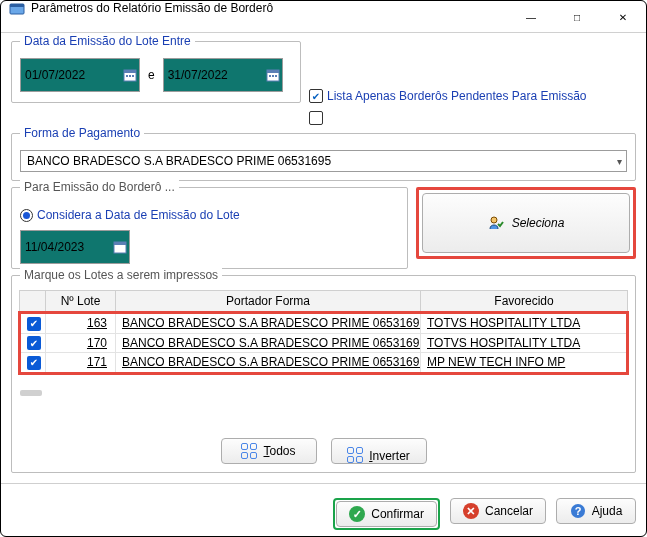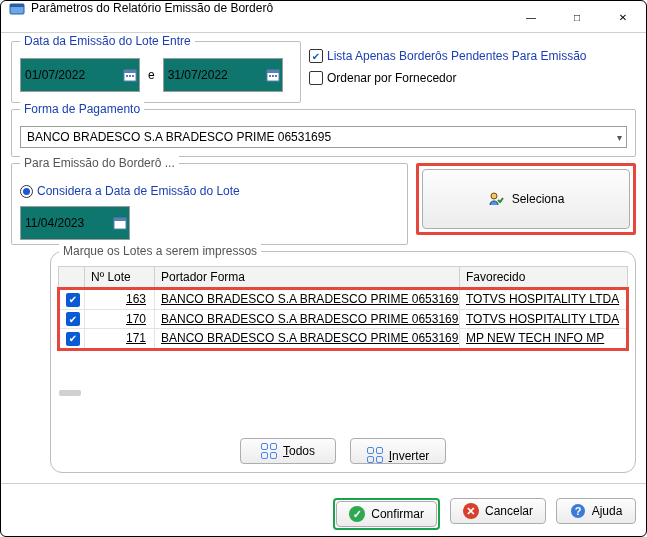--- a/index.html
+++ b/index.html
@@ -74,21 +74,21 @@
     display:inline-flex; align-items:center;
     border:1px solid #9c9c9c;
     height:34px; padding:0 2px 0 4px;
     background:#0f766e;
     width:120px;
     justify-content:space-between;
   }
   .dateinput span.val { font-size:12px; }
   .cal-icon { width:14px; height:14px; }
 
-  .checkbox-line { display:flex; align-items:center; gap:4px; height:18px;}
+  .checkbox-line { display:flex; align-items:center; gap:4px; height:18px;margin-top:40px;}
   .cb {
     width:14px; height:14px; border:1px solid #333; border-radius:2px;
     display:inline-flex; align-items:center; justify-content:center;
     font-size:10px; color:#0560c0; background:#fff;
   }
   .cb.checked::after { content:"✔"; }
 
   .radio {
     width:13px; height:13px; border:1px solid #333; border-radius:50%;
     display:inline-flex; align-items:center; justify-content:center;
@@ -109,33 +109,33 @@
     border:1px solid #adadad; border-radius:4px;
     background:linear-gradient(#fdfdfd,#ececec);
     display:inline-flex; align-items:center; justify-content:center;
     gap:6px; padding:0 12px; font-size:12px;
   }
   .btn .underline { text-decoration: underline; }
   .btn.big { height:60px; width:208px; font-size:12px; gap:8px;}
 
   
   .table-wrap {
-    border:1px solid #bdbdbd; border-radius:12px;
+    border:1px solid #bdbdbd; border-radius:2px;
     padding: 14px 6px 6px 6px; position:relative;
-    flex:1; display:flex; flex-direction:column;margin-left:39px;
+    flex:1; display:flex; flex-direction:column;
   }
   .table-wrap > .legend {
     position:absolute; top:-8px; left:8px; background:#fff; padding:0 4px; color:#555;
   }
   .grid-area { flex:1; border:0; }
   table { border-collapse: collapse; width:100%; table-layout:fixed;}
   thead th {
     background: #f3f3f3;
     border:1px solid #cfcfcf;
-    font-weight:400; text-align:left;
+    font-weight:400; text-align:center;
     padding:3px 6px; font-size:12px;
     white-space:nowrap; overflow:hidden;
   }
   tbody td {
     border:1px solid #e3e3e3;
     padding:2px 6px; font-size:12px;
     white-space:nowrap; overflow:hidden;
   }
   .col-chk { width:26px; text-align:center;}
   .col-lote { width:70px; text-align:right; padding-right:8px;}
@@ -225,21 +225,20 @@
         </div>
       </div>
 
       <div style="flex:1; padding-top:6px;">
         <div class="checkbox-line">
           <span class="cb checked"></span>
           <span style="color:#1a3fb3;">Lista Apenas Borderôs Pendentes Para Emissão</span>
         </div>
         <div class="checkbox-line" style="margin-top:4px;">
           <span class="cb"></span>
-          <span>Ordenar por Fornecedor</span>
         </div>
       </div>
     </div>
 
     <div class="group hl-red" style="padding-bottom:8px;">
       <div class="legend">Forma de Pagamento</div>
       <div class="select">
         <span>BANCO BRADESCO S.A BRADESCO PRIME 06531695</span>
         <span class="chev">▾</span>
       </div>
@@ -258,21 +257,21 @@
             <span class="cal-icon">
               <svg viewBox="0 0 14 14" width="14" height="14">
                   <rect x="1" y="2" width="12" height="11" fill="#fff" stroke="#5b7fb5"></rect>
                   <rect x="1" y="2" width="12" height="3" fill="#5b7fb5"></rect>
                 </svg>
             </span>
           </div>
         </div>
       </div>
 
-      <div class="hl-red" style="padding:3px;">
+      <div class="hl-red" style="padding:3px;font-style:italic;">
         <div class="btn big">
           <span class="sel-ic">
             <svg viewBox="0 0 16 16" width="16" height="16">
               <circle cx="6" cy="5" r="3" fill="#f4c56b" stroke="#7a4b00"></circle>
               <path d="M2 14c0-3 2-4 4-4s4 1 4 4" fill="#4f94e3" stroke="#18467a"></path>
               <path d="M10 9l2 2 3-4" fill="none" stroke="#2a8a2a" stroke-width="2"></path>
             </svg>
           </span>
           <span>Seleciona</span>
         </div>

